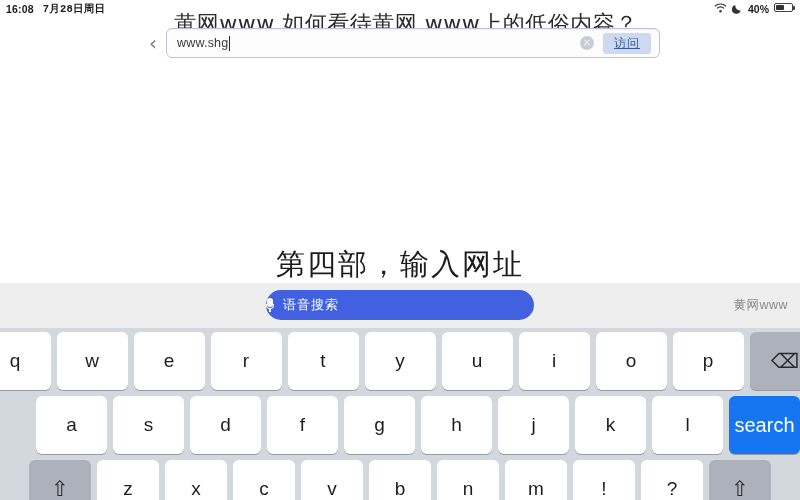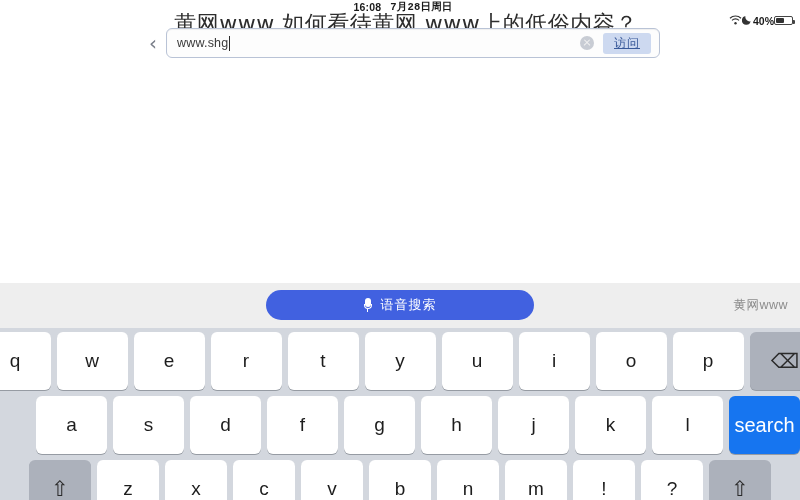--- a/index.html
+++ b/index.html
@@ -15,28 +15,27 @@
     background: #ffffff;
   }
 
   
   .statusbar {
     position: absolute; top: 0; left: 0;
     width: 800px; height: 18px;
     display: flex; align-items: center;
     font-size: 10.5px; color: #1a1a1a;
     background: #ffffff;
-    flex-direction: column;
   }
   .sb-left { display: flex; align-items: center; gap: 9px; padding-left: 6px; }
   .sb-time { font-weight: 700; letter-spacing: .2px; }
   .sb-date { font-weight: 600; letter-spacing: .2px; font-family: Liberation Mono, monospace; }
   .sb-right {
-    margin-left: auto; display: flex; align-items: center;
-    padding-right: 7px;
+    margin-left: auto; display: flex; align-items: flex-start;
+    gap: 5px; padding-right: 7px;
   }
   .sb-pct { font-size: 10.5px; font-weight: 600; }
   .batt {
     position: relative; width: 19px; height: 9px;
     border: 1px solid #444; border-radius: 2px;
     display: inline-block;
   }
   .batt::after {
     content: ""; position: absolute; right: -3px; top: 2.5px;
     width: 2px; height: 4px; background: #444; border-radius: 0 1px 1px 0;
@@ -118,21 +117,21 @@
   .toolbar-band {
     position: absolute; left: 0; top: 283px;
     width: 800px; height: 45px;
     background: #eeeeee;
     display: flex; align-items: center;
   }
   .voice-btn {
     position: absolute; left: 266px; top: 290px;
     width: 268px; height: 30px;
     background: #4161e0; border-radius: 15px;
-    display: flex; align-items: center; justify-content: center;
+    display: flex; align-items: center; 
     gap: 9px; color: #ffffff; font-size: 13px; letter-spacing: 1px;
   }
   .mic {
     position: relative; width: 8px; height: 14px; flex: none;
   }
   .mic .cap {
     position: absolute; left: 1px; top: 0;
     width: 6px; height: 9px; border-radius: 3px; background: #fff;
   }
   .mic .arc {
@@ -217,20 +216,21 @@
     <div class="back-chevron">‹</div>
     <div class="urlbar">
       <span class="url-text">www.shg</span>
         <span class="caret"></span>
       <span class="url-spacer"></span>
       <span class="clear-circle"></span>
       <span class="visit-btn">访问</span>
     </div>
   </div>
 
+  <div class="page-heading">第四部，输入网址</div>
 
   <div class="toolbar-band"></div>
   <div class="voice-btn">
     <span class="mic">
       <span class="cap"></span>
         <span class="arc"></span>
         <span class="stem"></span>
     </span>
     <span>语音搜索</span>
   </div>

